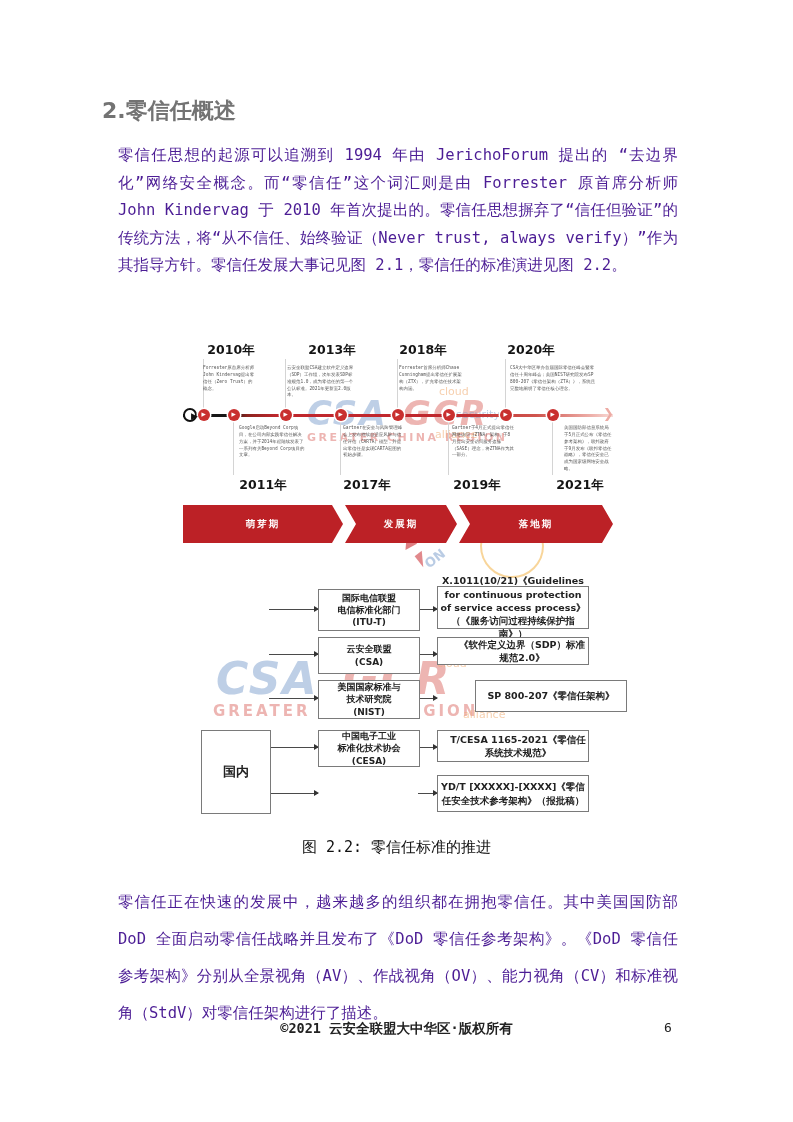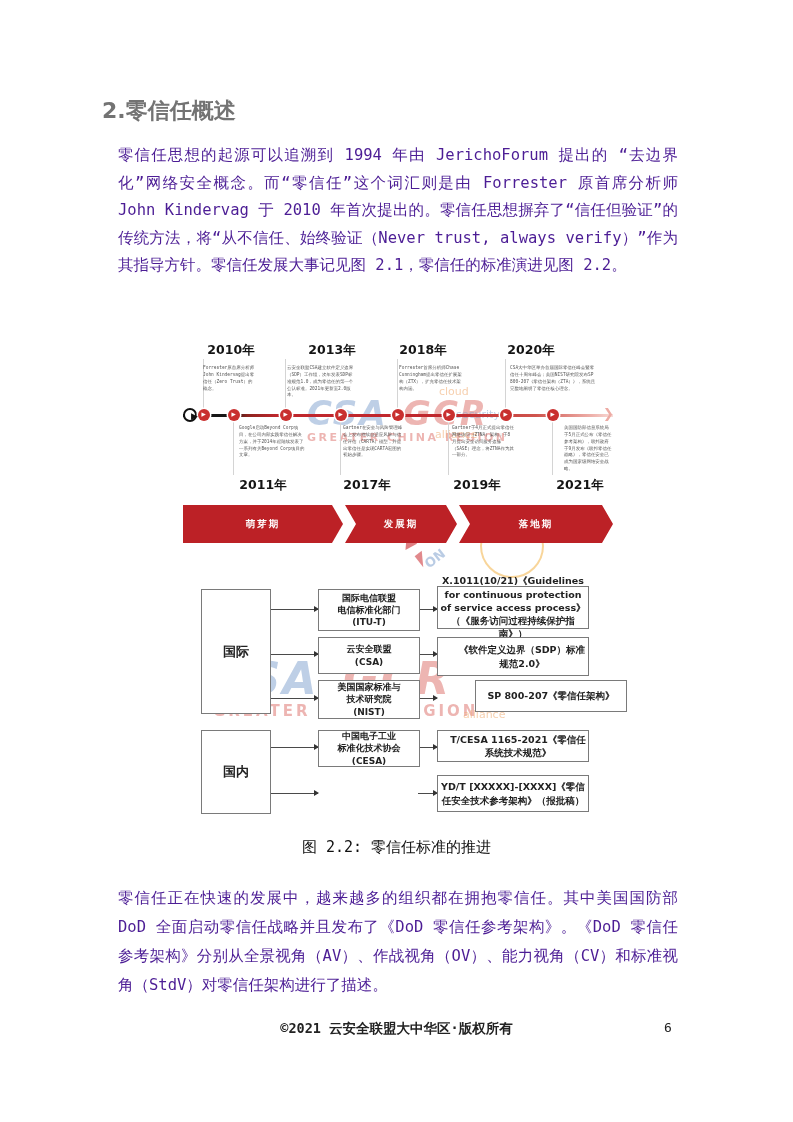--- a/index.html
+++ b/index.html
@@ -4,21 +4,21 @@
 <style>
   html,body{margin:0;padding:0;background:#e8e8e8;}
   .page{position:relative;width:793px;height:1122px;background:#ffffff;margin:0 auto;overflow:hidden;
         font-family:"DejaVu Sans Mono","Liberation Mono",monospace;color:#1f1f1f;}
   .abs{position:absolute;}
   
   .sec-title{left:102px;top:96px;font-family:"DejaVu Sans","Liberation Sans",sans-serif;
              font-weight:bold;font-size:22px;color:#737373;}
   .para{left:118px;width:560px;font-size:15.5px;line-height:27.6px;text-align:justify;color:#4c1d95;}
   .p1{top:142px;}
-  .p2{top:884px;line-height:29px;}
+  .p2{top:884px;line-height:37px;}
   .caption{left:0;width:793px;text-align:center;font-size:15px;color:#101010;}
   .cap1{top:532px;}
   .cap2{top:838px;}
   .footer{left:0;top:1020px;width:793px;text-align:center;font-size:13.5px;font-weight:600;color:#222;}
   .pagenum{left:664px;top:1020px;font-size:13px;color:#222;}
   
   .fig1{left:183px;top:335px;width:430px;height:188px;}
   .fig1 *{position:absolute;}
   .tl-axis{left:0;top:79px;width:430px;height:3px;z-index:1;
      background:linear-gradient(90deg,#161616 0%,#161616 11%,#8c241f 15%,#c0272d 22%,#c0272d 62%,#cf544d 82%,#eeb0aa 95%,#f8dcd8 100%);}
@@ -182,23 +182,20 @@
 
   <div class="abs fig2">
 
     <div class="wm wm-big wm-blue" style="left:15px;top:68px;font-size:44px;">CSA</div>
     <div class="wm wm-big wm-red" style="left:142px;top:68px;font-size:44px;">GCR</div>
     <div class="wm wm-small wm-red" style="left:12px;top:117px;font-size:15px;letter-spacing:3px;">GREATER CHINA REGION</div>
     <div class="wm wm-word wm-orange" style="left:236px;top:72px;">cloud</div>
     <div class="wm wm-word wm-blue" style="left:322px;top:95px;">security</div>
     <div class="wm wm-word wm-orange" style="left:262px;top:123px;">alliance</div>
 
-    <div class="bx cat" style="left:0;top:4px;height:123px;">
-        <span>国际</span>
-      </div>
     <div class="bx cat" style="left:0;top:145px;height:82px;">
         <span>国内</span>
       </div>
 
     <div class="bx org" style="top:4px;height:40px;">
         <span>国际电信联盟
 电信标准化部门
 (ITU-T)</span>
       </div>
     <div class="bx org" style="top:52px;height:35px;">
@@ -212,21 +209,21 @@
       </div>
     <div class="bx org" style="top:145px;height:35px;">
         <span>中国电子工业
 标准化技术协会
 (CESA)</span>
       </div>
 
     <div class="bx std" style="top:1px;height:43px;">
         <span>X.1011(10/21)《Guidelines for continuous protection of service access process》（《服务访问过程持续保护指南》）</span>
       </div>
-    <div class="bx std" style="top:52px;height:39px;padding-left:20px;">
+    <div class="bx std" style="top:52px;height:28px;padding-left:20px;">
         <span>《软件定义边界（SDP）标准规范2.0》</span>
       </div>
     <div class="bx std" style="top:95px;height:32px;margin-left:38px;">
         <span>SP 800-207《零信任架构》</span>
       </div>
     <div class="bx std" style="top:145px;height:32px;padding-left:12px;">
         <span>T/CESA 1165-2021《零信任系统技术规范》</span>
       </div>
     <div class="bx std" style="top:190px;height:37px;">
         <span>YD/T [XXXXX]-[XXXX]《零信任安全技术参考架构》（报批稿）</span>

